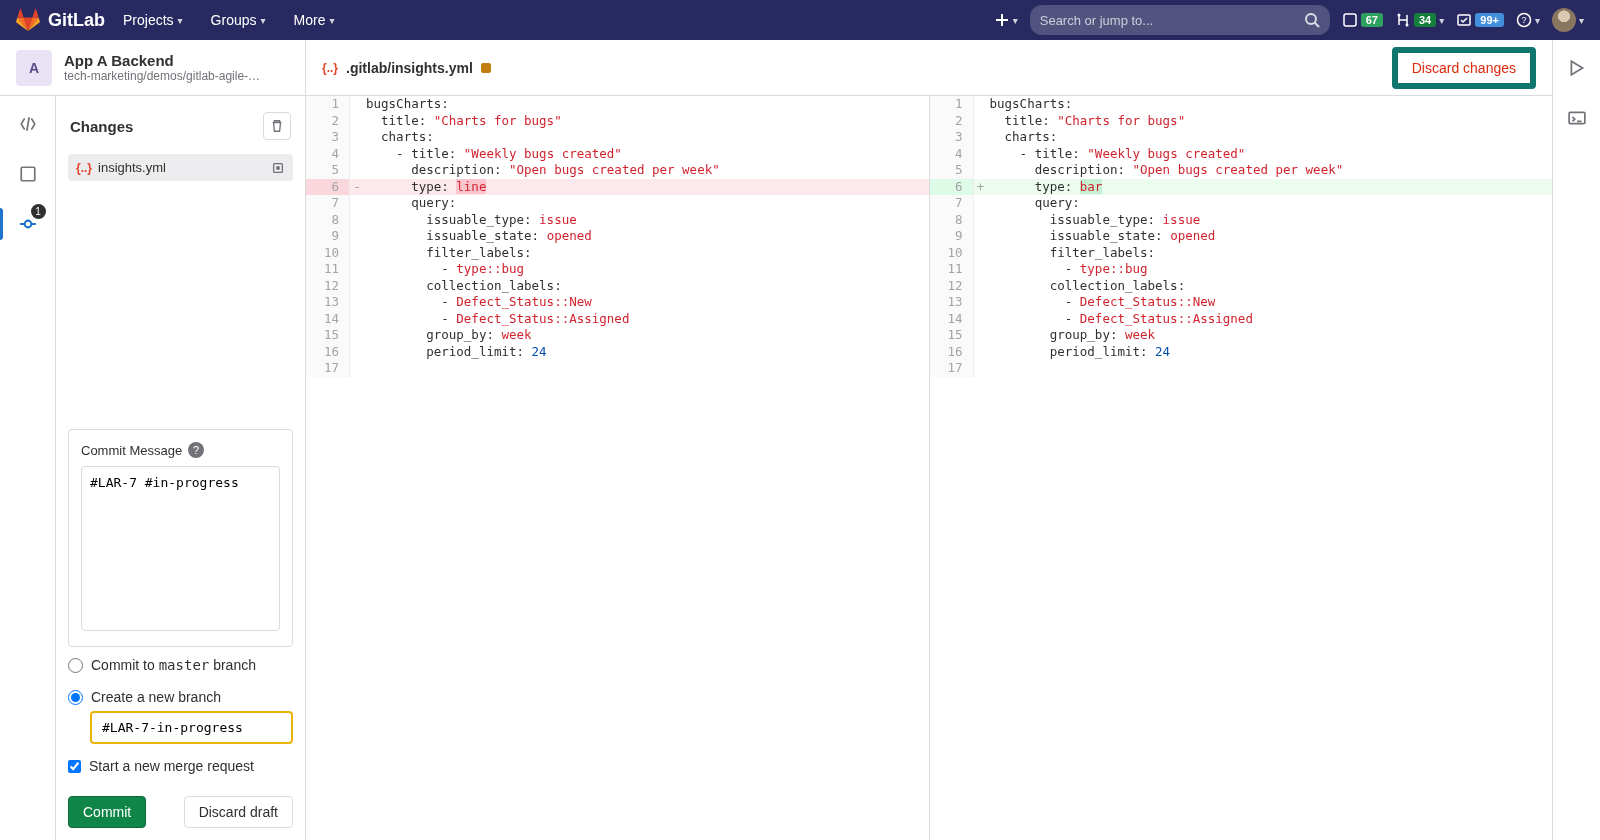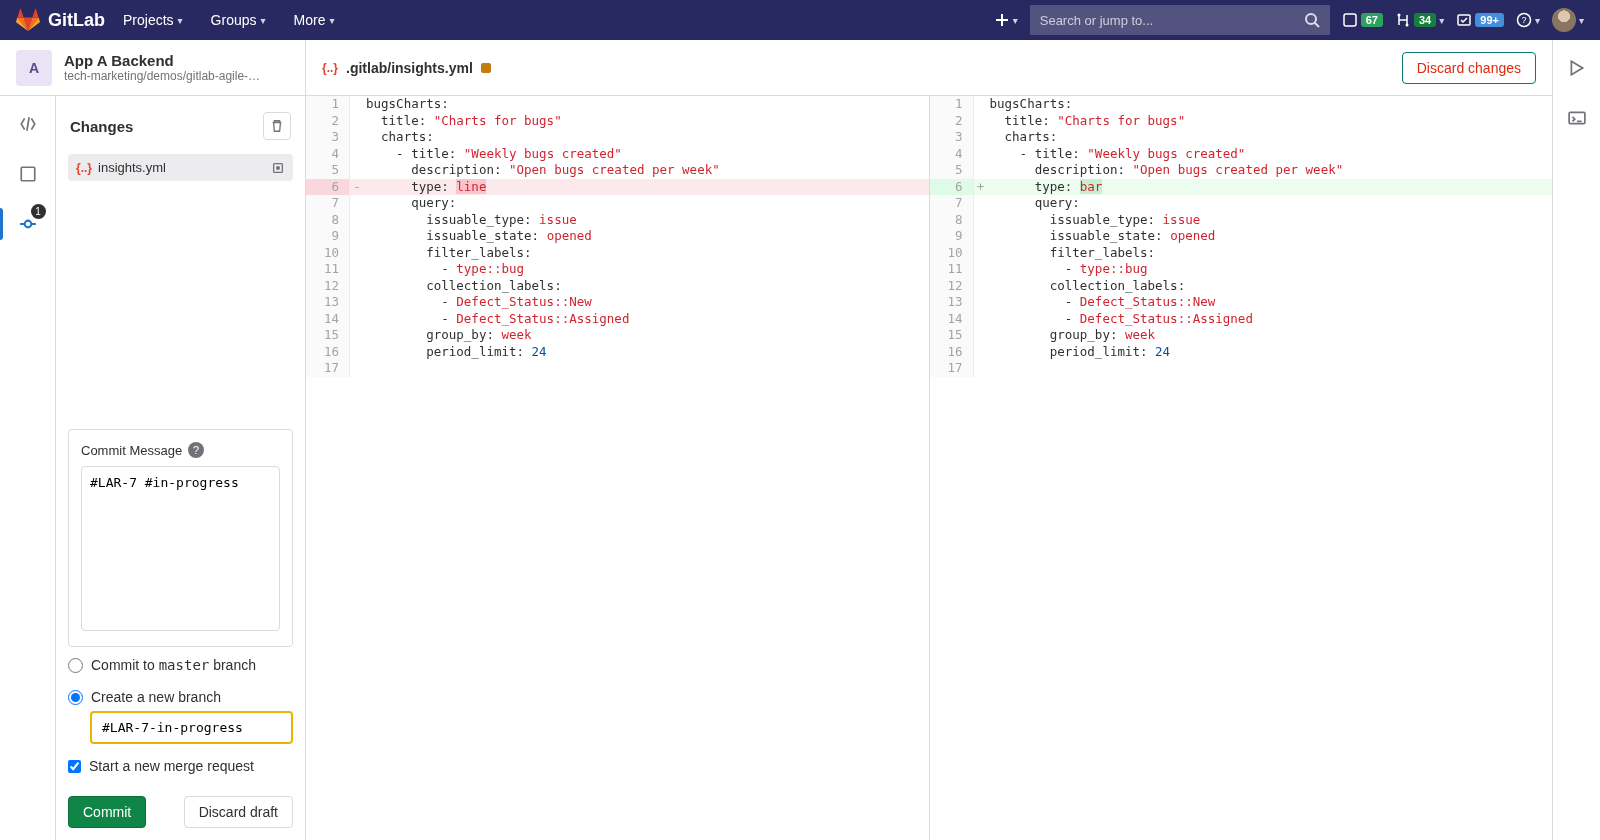--- a/index.html
+++ b/index.html
@@ -4,21 +4,21 @@
 <style>
 * { box-sizing: border-box; margin: 0; padding: 0; }
 body { font-family: -apple-system, BlinkMacSystemFont, "Segoe UI", Helvetica, Arial, sans-serif; font-size: 14px; color: #303030; background: #fff; overflow: hidden; }
 .topbar { height: 40px; background: #292961; display: flex; align-items: center; padding: 0 16px; color: #fff; }
 .topbar-left { display: flex; align-items: center; gap: 8px; }
 .logo { display: flex; align-items: center; gap: 8px; font-weight: 600; font-size: 18px; }
 .logo svg { width: 24px; height: 24px; }
 .nav-item { padding: 6px 10px; display: flex; align-items: center; gap: 4px; cursor: pointer; font-size: 14px; }
 .chevron { font-size: 10px; opacity: 0.8; }
 .topbar-right { margin-left: auto; display: flex; align-items: center; gap: 12px; }
-.search-box { background: rgba(255,255,255,0.2); border-radius: 1px; width: 300px; height: 30px; display: flex; align-items: center; padding: 0 10px; color: rgba(255,255,255,0.8); }
+.search-box { background: rgba(255,255,255,0.2); border-radius: 12px; width: 300px; height: 30px; display: flex; align-items: center; padding: 0 10px; color: rgba(255,255,255,0.8); }
 .search-box input { background: transparent; border: none; outline: none; color: #fff; flex: 1; font-size: 13px; }
 .search-box input::placeholder { color: rgba(255,255,255,0.7); }
 .badge-group { display: flex; align-items: center; gap: 3px; cursor: pointer; }
 .badge { background: #2da160; color: #fff; border-radius: 3px; padding: 1px 5px; font-size: 11px; font-weight: 600; }
 .badge.orange { background: #15803d; }
 .badge.blue { background: #428fdc; }
 .icon-small { width: 16px; height: 16px; fill: rgba(255,255,255,0.9); }
 .avatar { width: 24px; height: 24px; border-radius: 50%; background: #888; background-image: radial-gradient(circle at 50% 35%, #dcc8b0 30%, #8a7560 31%); }
 .main-layout { display: flex; height: calc(100vh - 40px); }
 .project-header { height: 56px; border-bottom: 1px solid #dbdbdb; display: flex; align-items: center; padding: 0 16px; flex-shrink: 0; }
@@ -49,21 +49,21 @@
 .branch-input { width: calc(100% - 22px); margin-left: 22px; border: 2px solid #eab308; border-radius: 4px; padding: 7px 10px; font-family: "SFMono-Regular", Menlo, monospace; font-size: 13px; }
 .check-row { display: flex; align-items: center; gap: 8px; margin: 14px 0; font-size: 14px; }
 .btn-row { display: flex; justify-content: space-between; margin-top: 8px; }
 .btn { padding: 7px 14px; border-radius: 4px; font-size: 14px; cursor: pointer; border: 1px solid transparent; }
 .btn-primary { background: #108548; color: #fff; border-color: #0d6d3a; font-weight: 500; }
 .btn-secondary { background: #fff; border-color: #dbdbdb; color: #303030; }
 .content-area { flex: 1; display: flex; flex-direction: column; overflow: hidden; }
 .content-header { display: flex; align-items: center; justify-content: space-between; padding: 10px 16px; border-bottom: 1px solid #dbdbdb; height: 56px; flex-shrink: 0; }
 .file-path { display: flex; align-items: center; gap: 8px; font-size: 14px; }
 .file-path .modified-dot { width: 10px; height: 10px; background: #c17d10; border-radius: 2px; display: inline-block; }
-.btn-danger-outline { background: #fff; border: 1px solid #0f766e; color: #dd2b0e; padding: 7px 14px; border-radius: 4px; cursor: pointer; font-size: 14px; }
+.btn-danger-outline { background: #fff; border: 6px solid #0f766e; color: #dd2b0e; padding: 7px 14px; border-radius: 4px; cursor: pointer; font-size: 14px; }
 .diff-view { flex: 1; display: flex; overflow: auto; font-family: "SFMono-Regular", Menlo, Consolas, monospace; font-size: 12.5px; line-height: 16.5px; }
 .diff-pane { flex: 1; border-right: 1px solid #dbdbdb; }
 .diff-pane:last-child { border-right: none; }
 .code-line { display: flex; min-height: 16.5px; }
 .line-num { width: 44px; text-align: right; padding-right: 10px; color: #a4a3a8; background: #fafafa; border-right: 1px solid #ececef; user-select: none; flex-shrink: 0; }
 .line-marker { width: 14px; text-align: center; color: #a4a3a8; flex-shrink: 0; }
 .line-content { white-space: pre; padding-left: 2px; flex: 1; }
 .removed .line-content, .removed .line-marker { background: #fbe9eb; }
 .removed .line-num { background: #f9d7dc; }
 .added .line-content, .added .line-marker { background: #ecfdf0; }

